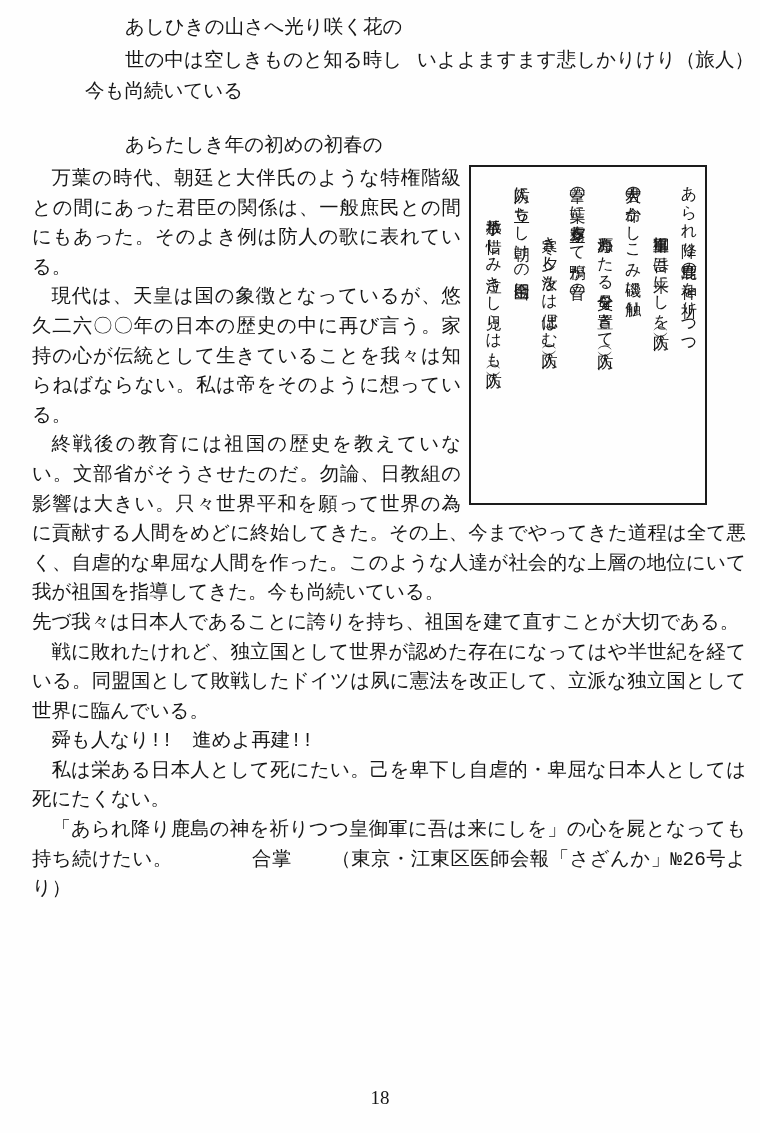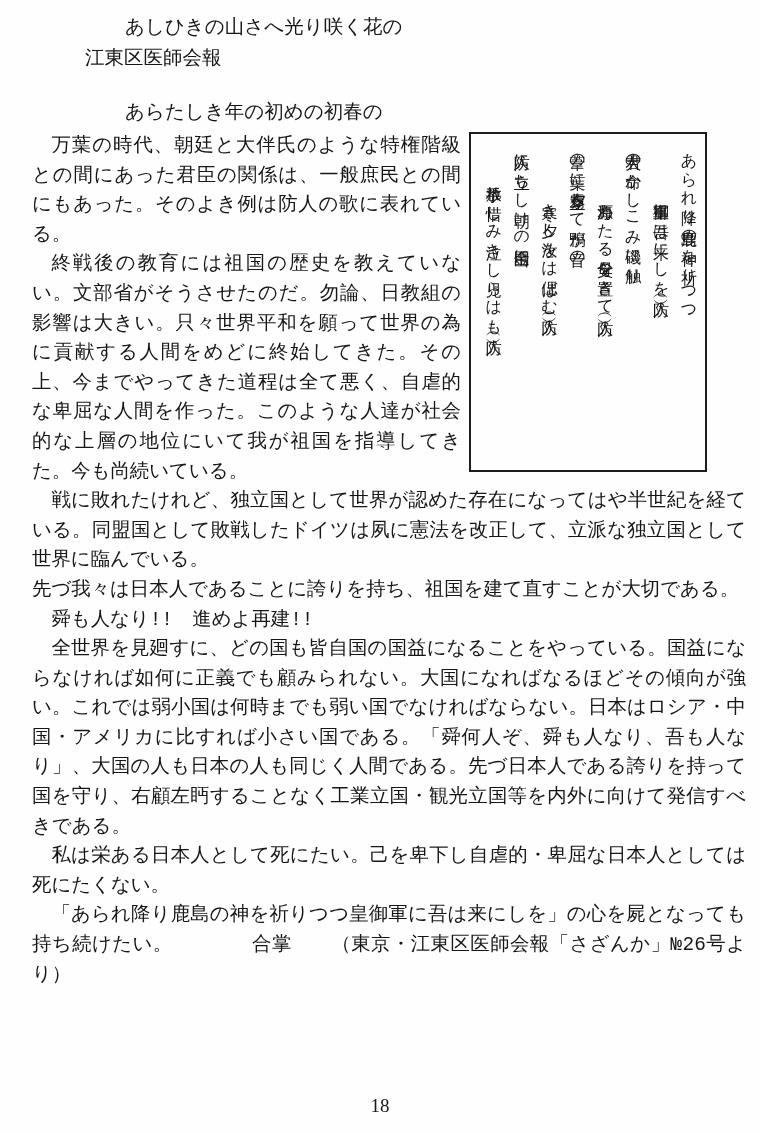--- a/index.html
+++ b/index.html
@@ -48,56 +48,57 @@
     text-indent:0;
     overflow:hidden;
     background:#fefefe;
   }
   .v-col { white-space:nowrap; margin-left:9.5px; }
   .v-col.indent { padding-top:50px; }
   .v-col:nth-child(8) { padding-top:32px; }
 
   
   .page-number {
-    position:absolute; left:0; bottom:16px; width:100%;
+    position:absolute; left:0; bottom:24px; width:100%;
     text-align:center; font-size:19px;
   }
 </style>
 </head>
 <body>
 
 <div class="page">
 
   <section class="poems">
     <div id="poem-lines">
         <div class="poem-line"><span class="p-first">あしひきの山さへ光り咲く花の</span></div>
+        <div class="poem-line"><span class="p-first">世の中は空しきものと知る時し</span><span class="p-second">いよよますます悲しかりけり（旅人）</span></div>
       </div>
-    <div class="poem-caption">江東区医師会報</div>
+    <div class="poem-caption">今も尚続いている</div>
     <div class="poem-line last">
       <span class="p-first">あらたしき年の初めの初春の</span>
     </div>
   </section>
 
   <section class="body-sec">
     <aside class="sakimori-box" id="sakimori-box">
         <div class="v-col">あられ降り鹿島の神を祈りつつ</div>
         <div class="v-col indent">皇御軍に吾は来にしを（防人）</div>
         <div class="v-col">大君の命かしこみ磯に触り</div>
         <div class="v-col indent">海原わたる父母を置きて（防人）</div>
         <div class="v-col">葦の葉に夕霧立ちて鴨が音の</div>
         <div class="v-col indent">寒き夕し汝をは偲ばむ（防人）</div>
         <div class="v-col">防人に立ちし朝けの金門出に</div>
         <div class="v-col indent">手放れ惜しみ泣きし児らはも（防人）</div>
       </aside>
     <div id="paragraphs">
         <div class="para">万葉の時代、朝廷と大伴氏のような特権階級との間にあった君臣の関係は、一般庶民との間にもあった。そのよき例は防人の歌に表れている。</div>
+        <div class="para">現代は、天皇は国の象徴となっているが、悠久二六〇〇年の日本の歴史の中に再び言う。家持の心が伝統として生きていることを我々は知らねばならない。私は帝をそのように想っている。</div>
         <div class="para">終戦後の教育には祖国の歴史を教えていない。文部省がそうさせたのだ。勿論、日教組の影響は大きい。只々世界平和を願って世界の為に貢献する人間をめどに終始してきた。その上、今までやってきた道程は全て悪く、自虐的な卑屈な人間を作った。このような人達が社会的な上層の地位にいて我が祖国を指導してきた。今も尚続いている。</div>
+        <div class="para flush">先づ我々は日本人であることに誇りを持ち、祖国を建て直すことが大切である。</div>
         <div class="para">戦に敗れたけれど、独立国として世界が認めた存在になってはや半世紀を経ている。同盟国として敗戦したドイツは夙に憲法を改正して、立派な独立国として世界に臨んでいる。</div>
-        <div class="para flush">先づ我々は日本人であることに誇りを持ち、祖国を建て直すことが大切である。</div>
         <div class="para">舜も人なり!!　進めよ再建!!</div>
-        <div class="para">全世界を見廻すに、どの国も皆自国の国益になることをやっている。国益にならなければ如何に正義でも顧みられない。大国になればなるほどその傾向が強い。これでは弱小国は何時までも弱い国でなければならない。日本はロシア・中国・アメリカに比すれば小さい国である。「舜何人ぞ、舜も人なり、吾も人なり」、大国の人も日本の人も同じく人間である。先づ日本人である誇りを持って国を守り、右顧左眄することなく工業立国・観光立国等を内外に向けて発信すべきである。</div>
         <div class="para">私は栄ある日本人として死にたい。己を卑下し自虐的・卑屈な日本人としては死にたくない。</div>
         <div class="para">「あられ降り鹿島の神を祈りつつ皇御軍に吾は来にしを」の心を屍となっても持ち続けたい。　　　　合掌　　（東京・江東区医師会報「さざんか」№26号より）</div>
       </div>
   </section>
 
   <div class="page-number">18</div>
 </div>
 
 </body></html>

